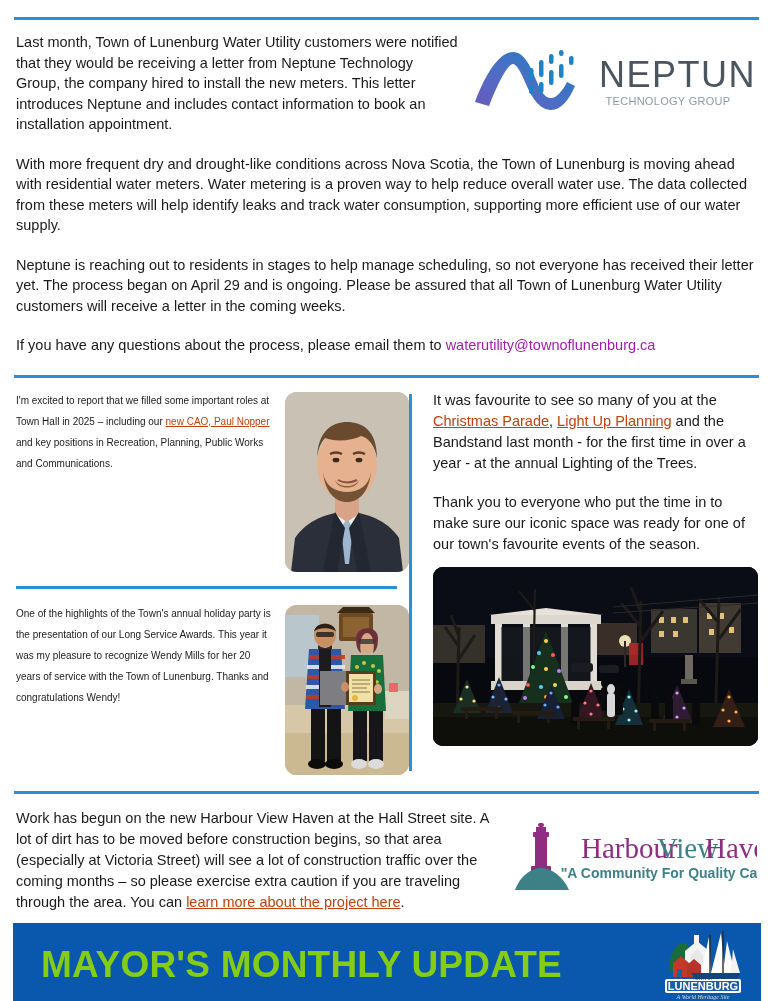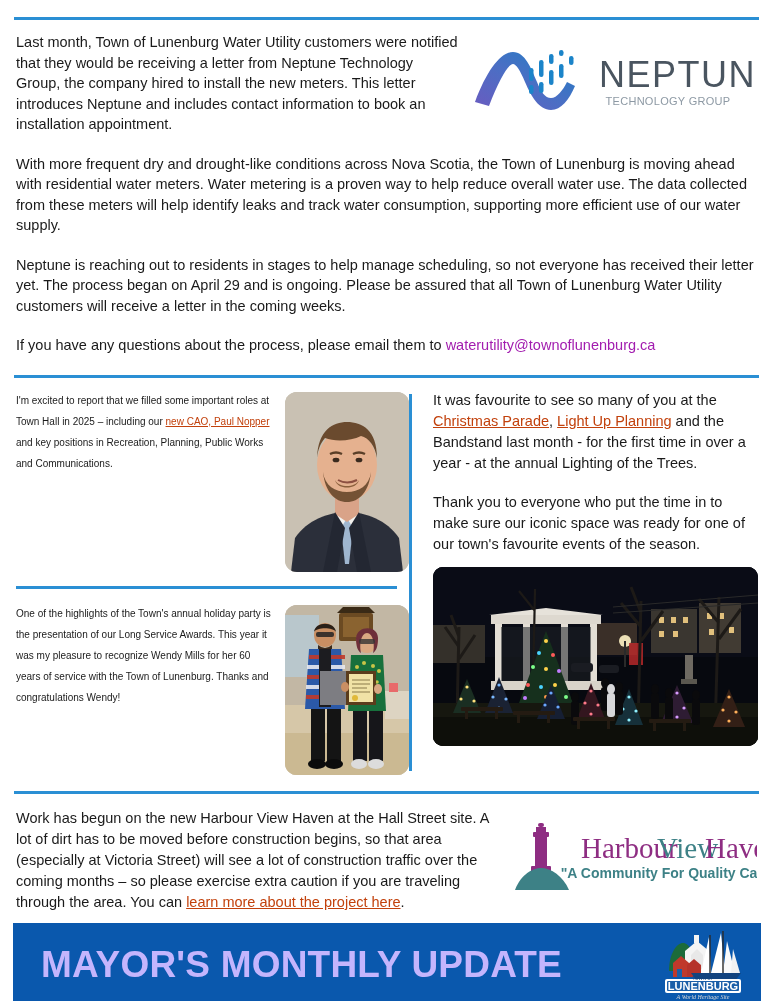--- a/index.html
+++ b/index.html
@@ -158,21 +158,21 @@
     top: 906px;
     width: 748px;
     height: 83px;
     background: #0a58ad;
     display: flex;
     align-items: center;
     justify-content: space-between;
     padding: 0 18px 0 28px;
   }
   .banner-title {
-    color: #c4b5fd;
+    color: #84cc16;
     font-size: 37px;
     font-weight: 700;
     letter-spacing: 0.2px;
     font-family: "Liberation Sans", sans-serif;
   }
   .banner-logo { width: 82px; height: 72px; flex: 0 0 auto; }
 </style>
 </head>
 <body>
 
@@ -258,21 +258,21 @@
             <path d="M50 120 L38 180 L52 180 L60 136 Z" fill="#232732"></path>
             <path d="M74 120 L86 180 L72 180 L64 136 Z" fill="#232732"></path>
           </svg>
         </div>
       </div>
 
       <div class="sub-rule"></div>
 
       <div class="blk">
         <div class="blk-text">
-          <p>One of the highlights of the Town's annual holiday party is the presentation of our Long Service Awards. This year it was my pleasure to recognize Wendy Mills for her 60 years of service with the Town of Lunenburg. Thanks and congratulations Wendy!</p>
+          <p>One of the highlights of the Town's annual holiday party is the presentation of our Long Service Awards. This year it was my pleasure to recognize Wendy Mills for her 20 years of service with the Town of Lunenburg. Thanks and congratulations Wendy!</p>
         </div>
         <div class="photo photo-award">
           <svg viewBox="0 0 124 170" width="124" height="170">
             <rect width="124" height="170" fill="#c9bfae"></rect>
 
             <rect x="0" y="0" width="124" height="100" fill="#c2b7a4"></rect>
 
             <rect x="0" y="10" width="34" height="62" fill="#b9c7cc"></rect>
 
             <rect x="54" y="8" width="34" height="28" rx="2" fill="#6b4a22"></rect>

